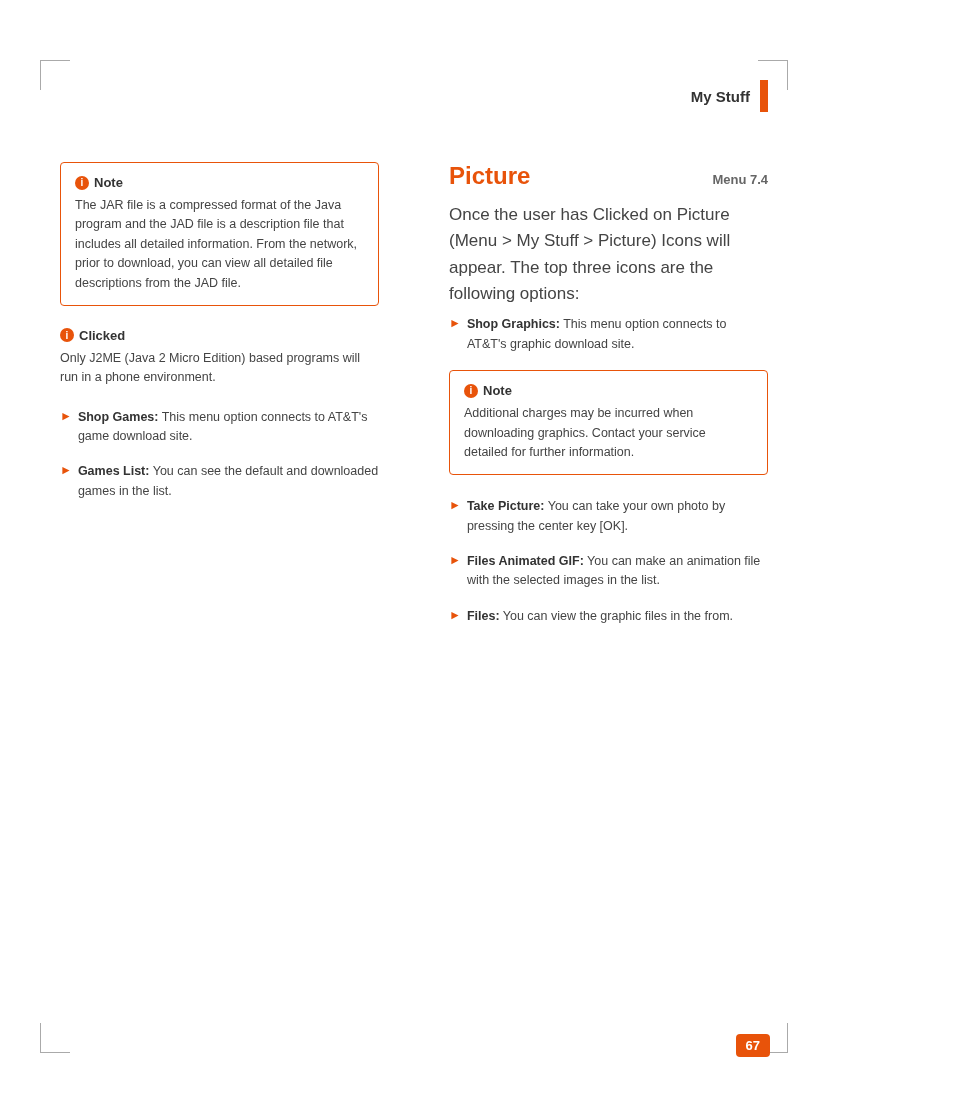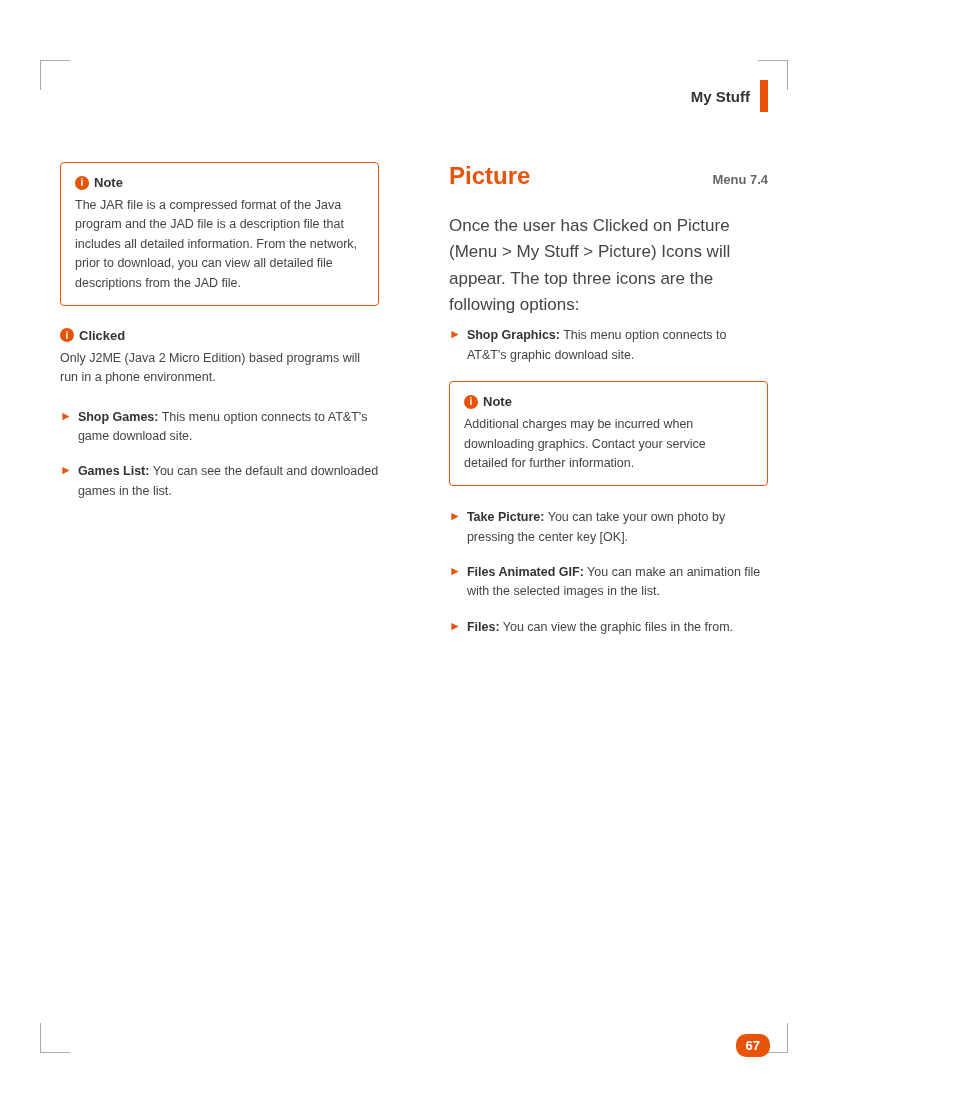--- a/index.html
+++ b/index.html
@@ -168,21 +168,21 @@
     .bullet-text strong {
       font-weight: bold;
       color: #333;
     }
 
     
     .section-header {
       display: flex;
       justify-content: space-between;
       align-items: baseline;
-      margin-bottom: 23px;
+      margin-bottom: 12px;
       text-align: center;
     }
 
     .section-title {
       font-size: 24px;
       font-weight: bold;
       color: #e8530a;
     }
 
     .section-menu {
@@ -204,21 +204,21 @@
       bottom: 60px;
       right: 58px;
     }
 
     .page-number {
       background: #e8530a;
       color: #fff;
       font-size: 13px;
       font-weight: bold;
       padding: 4px 10px;
-      border-radius: 10px;
+      border-radius: 4px;
     }
   </style>
 </head>
 <body>
 
 <div class="page">
 
   <div class="corner-mark corner-tl-v"></div>
   <div class="corner-mark-h corner-tl-h"></div>
   <div class="corner-mark corner-tr-v"></div>

